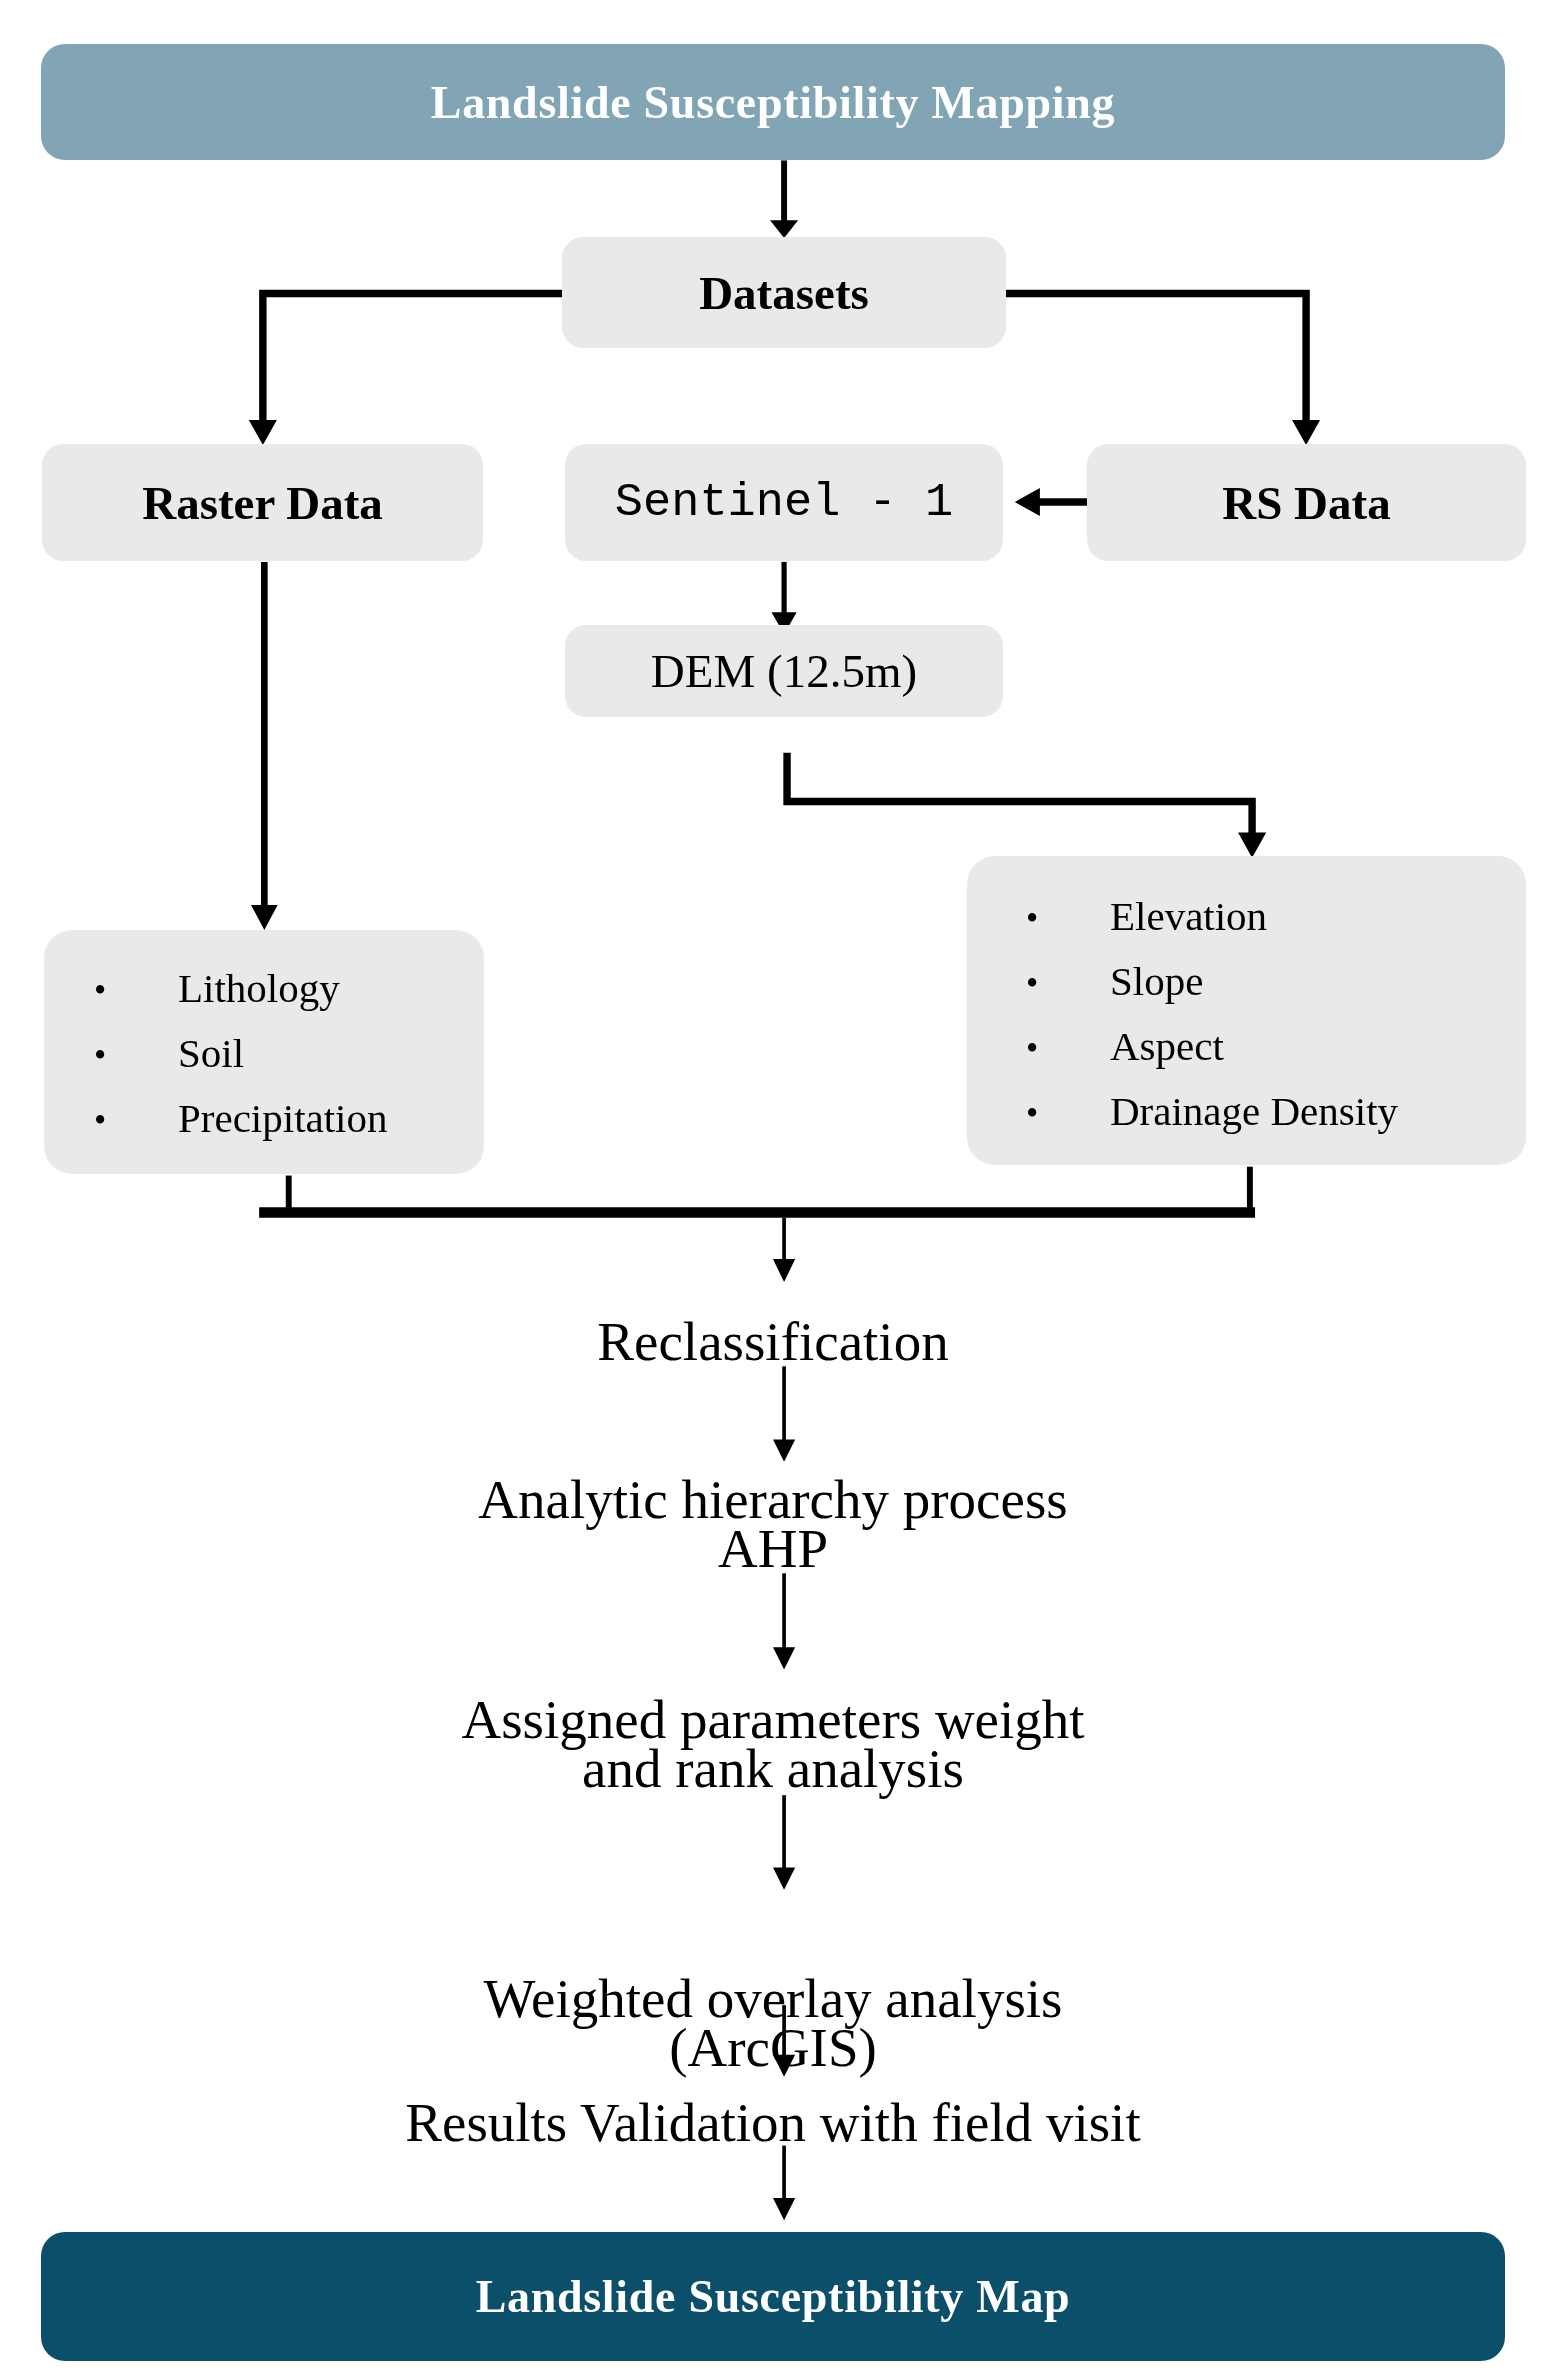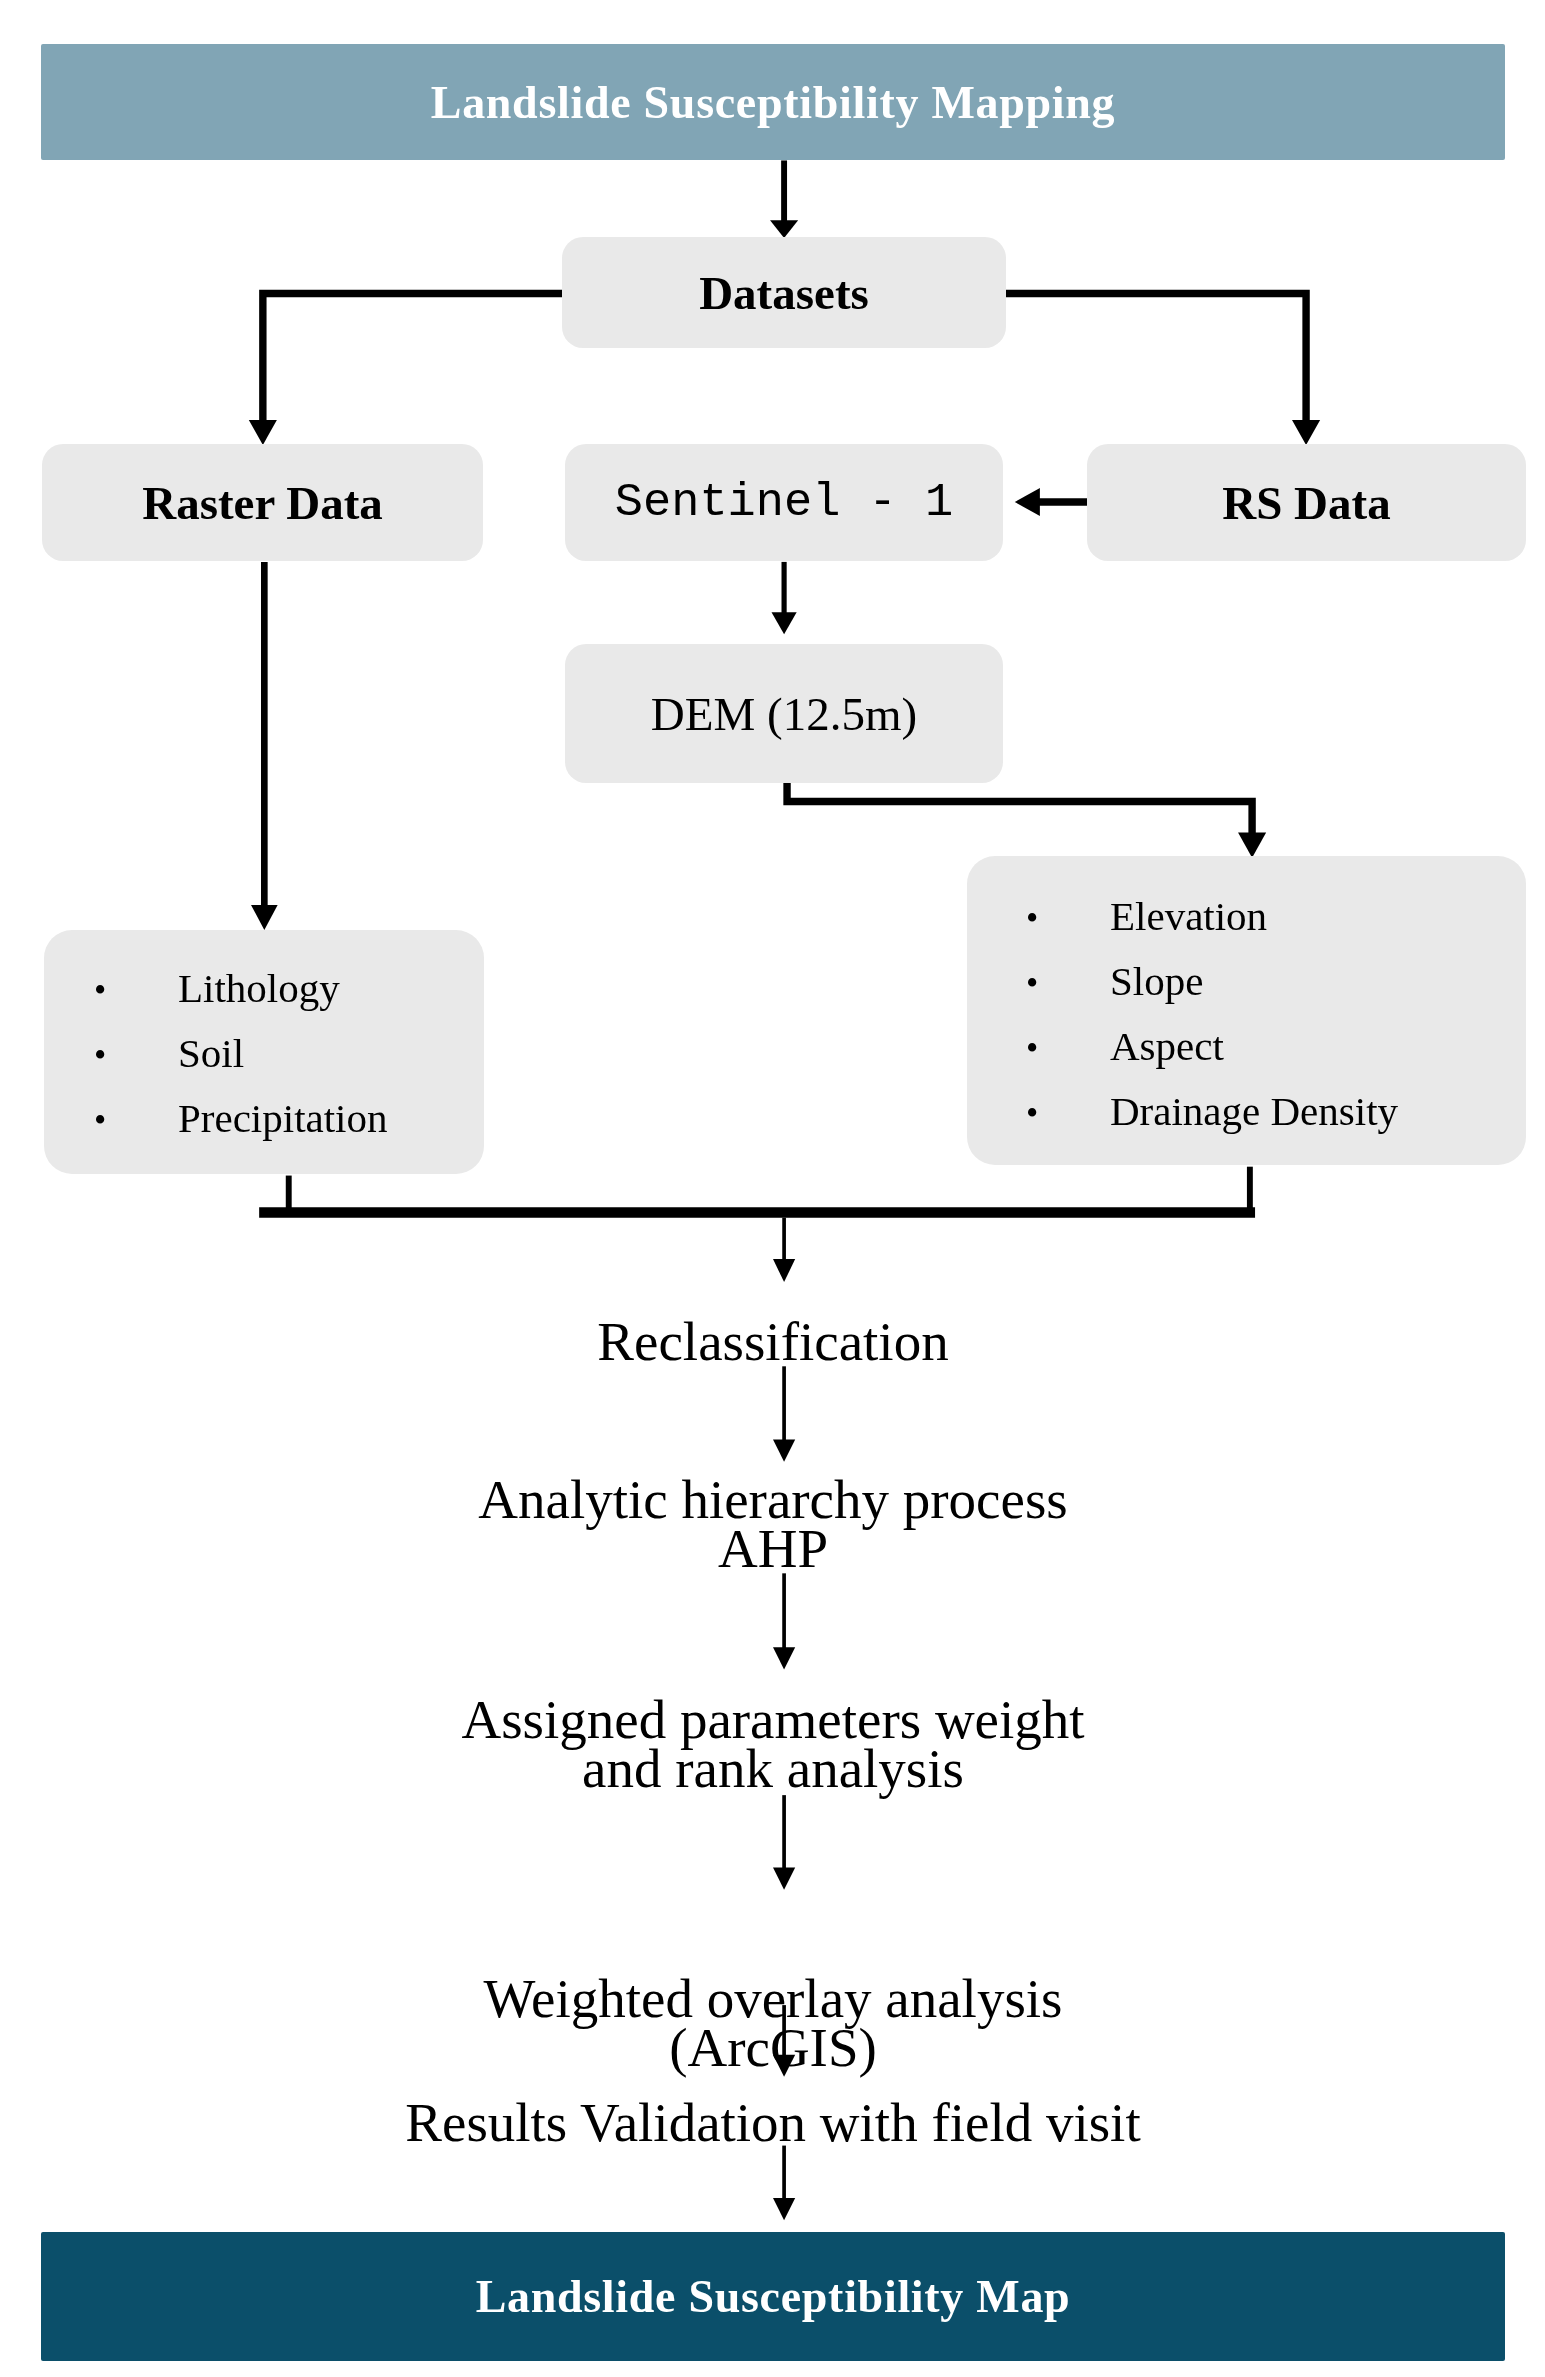--- a/index.html
+++ b/index.html
@@ -12,21 +12,21 @@
     color:#000;
     overflow:hidden;
   }
   .wires{position:absolute;left:0;top:0;width:1546px;height:2377px;}
   .wires line,.wires polyline{stroke:var(--line,#000);fill:none;}
   .wires polygon{fill:var(--line,#000);stroke:none;}
 
   .band{
     position:absolute;left:41px;width:1464px;
     display:flex;align-items:center;justify-content:center;
-    border-radius:2px;
+    border-radius:24px;
     color:var(--band-text,#fff);
     font-weight:bold;font-size:46px;letter-spacing:0.7px;
   }
   .band.header{top:44px;height:116px;background:var(--header-bg,#81a5b5);}
   .band.footer{top:2232px;height:129px;background:var(--footer-bg,#0b4f6a);}
 
   .node{
     position:absolute;
     background:var(--node-bg,#e9e9e9);
     border-radius:21px;
@@ -143,21 +143,21 @@
   <div class="node bold" style="left:42px;top:444px;width:441px;height:117px;">
     <span>Raster Data</span>
   </div>
   <div class="node" style="left:565px;top:444px;width:438px;height:117px;font-family:Liberation Mono, monospace;">
     <span>Sentinel - 1</span>
   </div>
   <div class="node bold" style="left:1087px;top:444px;width:439px;height:117px;">
     <span>RS Data</span>
   </div>
 
-  <div class="node" style="left:565px;top:644px;width:438px;height:139px;">
+  <div class="node" style="left:565px;top:625px;width:438px;height:92px;">
     <span>DEM (12.5m)</span>
   </div>
 
   <div class="listbox" style="left:44px;top:930px;width:440px;height:244px;padding:27px 15px 0 50px;">
     <ul>
       <li>
           <span class="bullet"></span>
           <span>Lithology</span>
         </li>
       <li>

